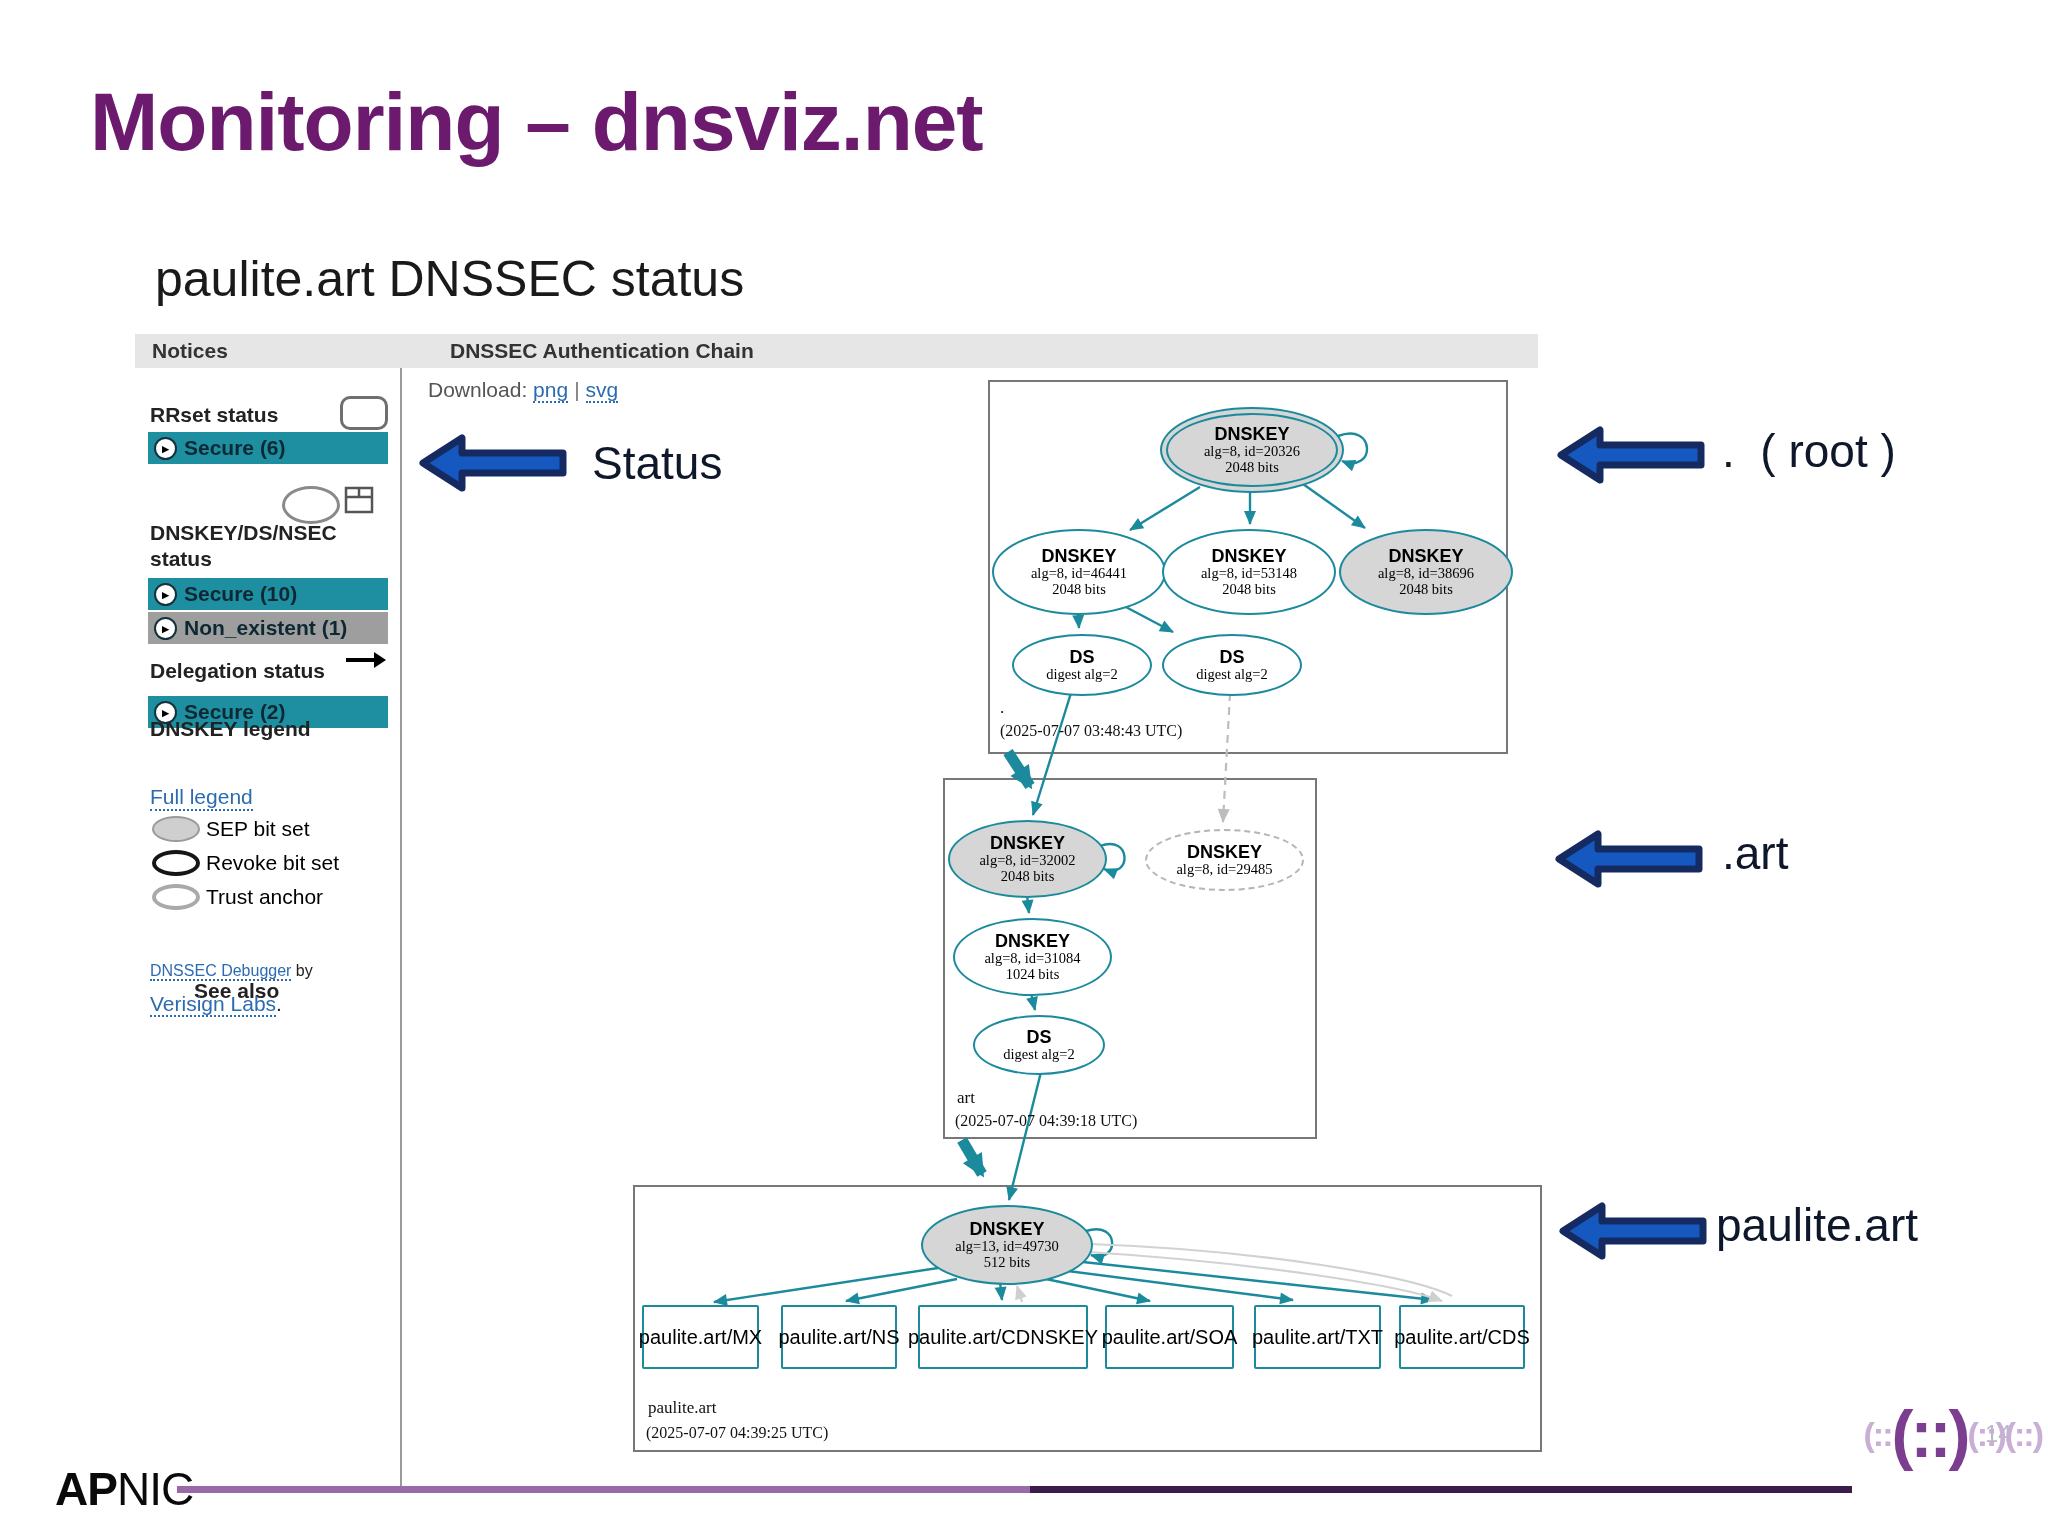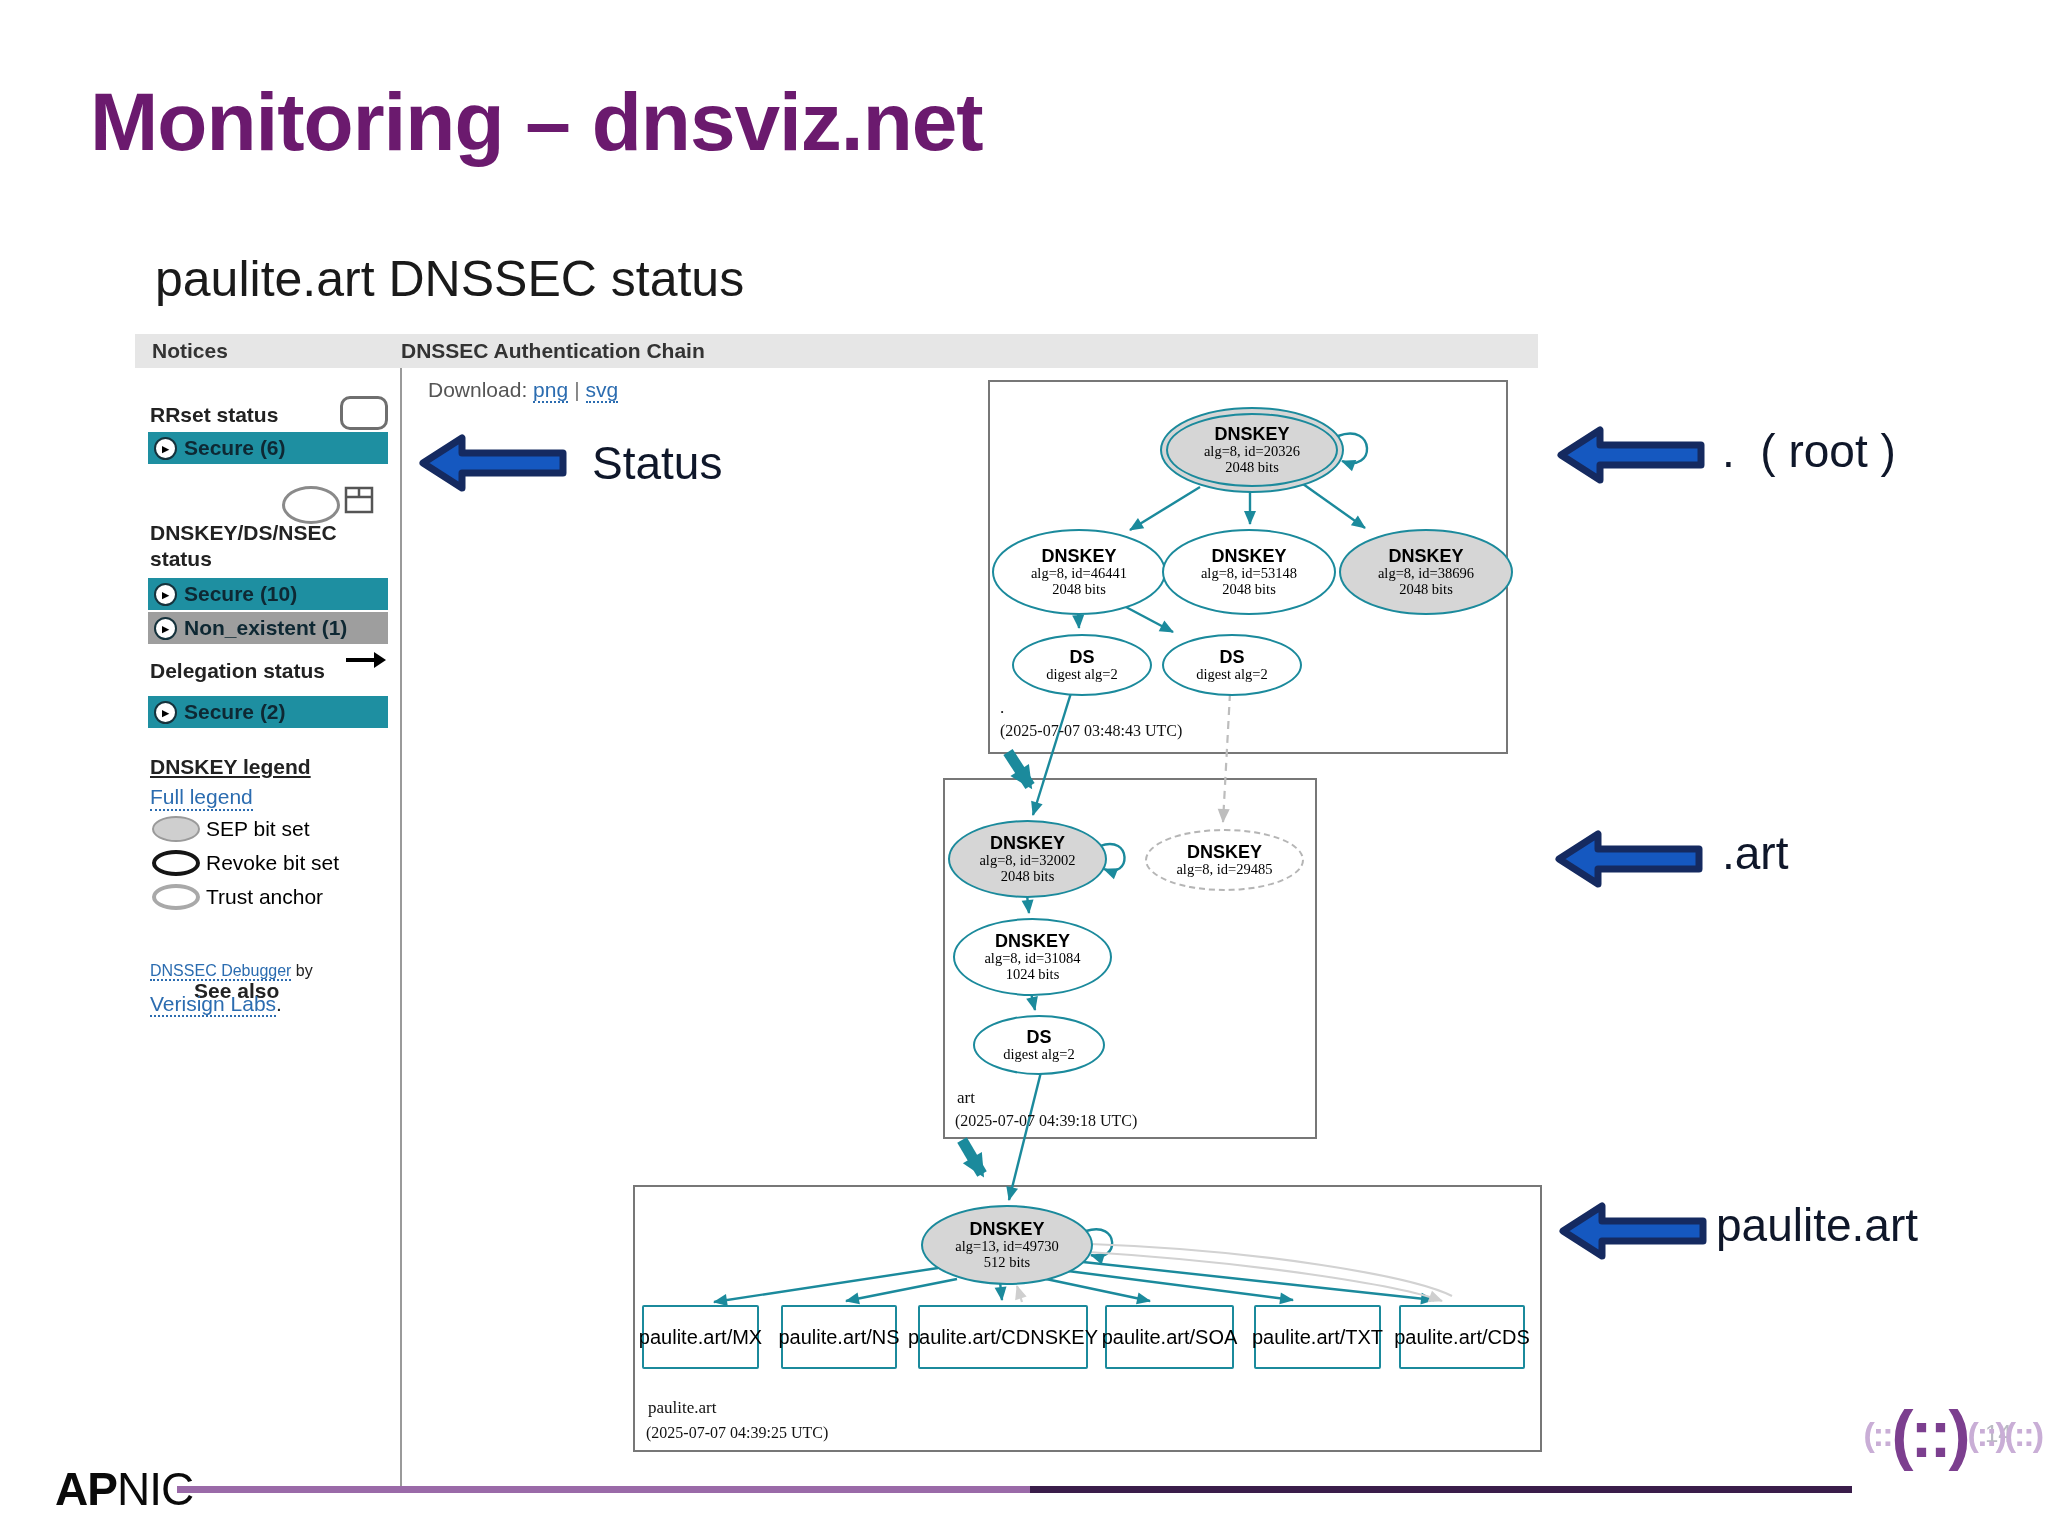--- a/index.html
+++ b/index.html
@@ -69,21 +69,21 @@
   .plogo .dp{color:#7c3f8f;font-size:66px;font-weight:bold;letter-spacing:-3px;line-height:0.8;}
 </style>
 </head>
 <body>
 
 <div class="abs slide-title">Monitoring – dnsviz.net</div>
 <div class="abs slide-subtitle">paulite.art DNSSEC status</div>
 
 <div class="abs band"></div>
 <div class="abs band-label" style="left:152px;">Notices</div>
-<div class="abs band-label" style="left:401px;">DNSSEC Authentication Chain</div>
+<div class="abs band-label" style="left:450px;">DNSSEC Authentication Chain</div>
 <div class="abs vsep"></div>
 
 <div class="abs download-row">
   <span>Download:</span>
   <a class="lnk">png</a><span class="pipe">|</span><a class="lnk">svg</a>
 </div>
 
 <div class="abs sb-title" style="top:402px;">RRset status</div>
 <div class="abs icon-rrect"></div>
 <div class="abs badge teal" style="top:432px;">
@@ -110,21 +110,21 @@
 <div class="abs sb-title" style="top:658px;width:210px;">Delegation status</div>
 <svg class="abs" style="left:344px;top:650px;" width="44" height="20">
   <line x1="2" y1="10" x2="32" y2="10" stroke="#000" stroke-width="4"></line>
   <path d="M30,2 L42,10 L30,18 z" fill="#000"></path>
 </svg>
 <div class="abs badge teal" style="top:696px;">
   <span class="badge-ico">▸</span>
   <span>Secure (2)</span>
 </div>
 
-<div class="abs sb-title" style="top:754px;text-decoration:underline;">DNSKEY legend</div>
+<div class="abs sb-title" style="top:716px;">DNSKEY legend</div>
 <a class="abs lnk" style="left:150px;top:785px;font-size:21px;">Full legend</a>
 <div class="abs leg-row" style="top:816px;">
   <span class="leg-ell leg-sep"></span>
   <span>SEP bit set</span>
 </div>
 <div class="abs leg-row" style="top:850px;">
   <span class="leg-ell leg-rev"></span>
   <span>Revoke bit set</span>
 </div>
 <div class="abs leg-row" style="top:884px;">

